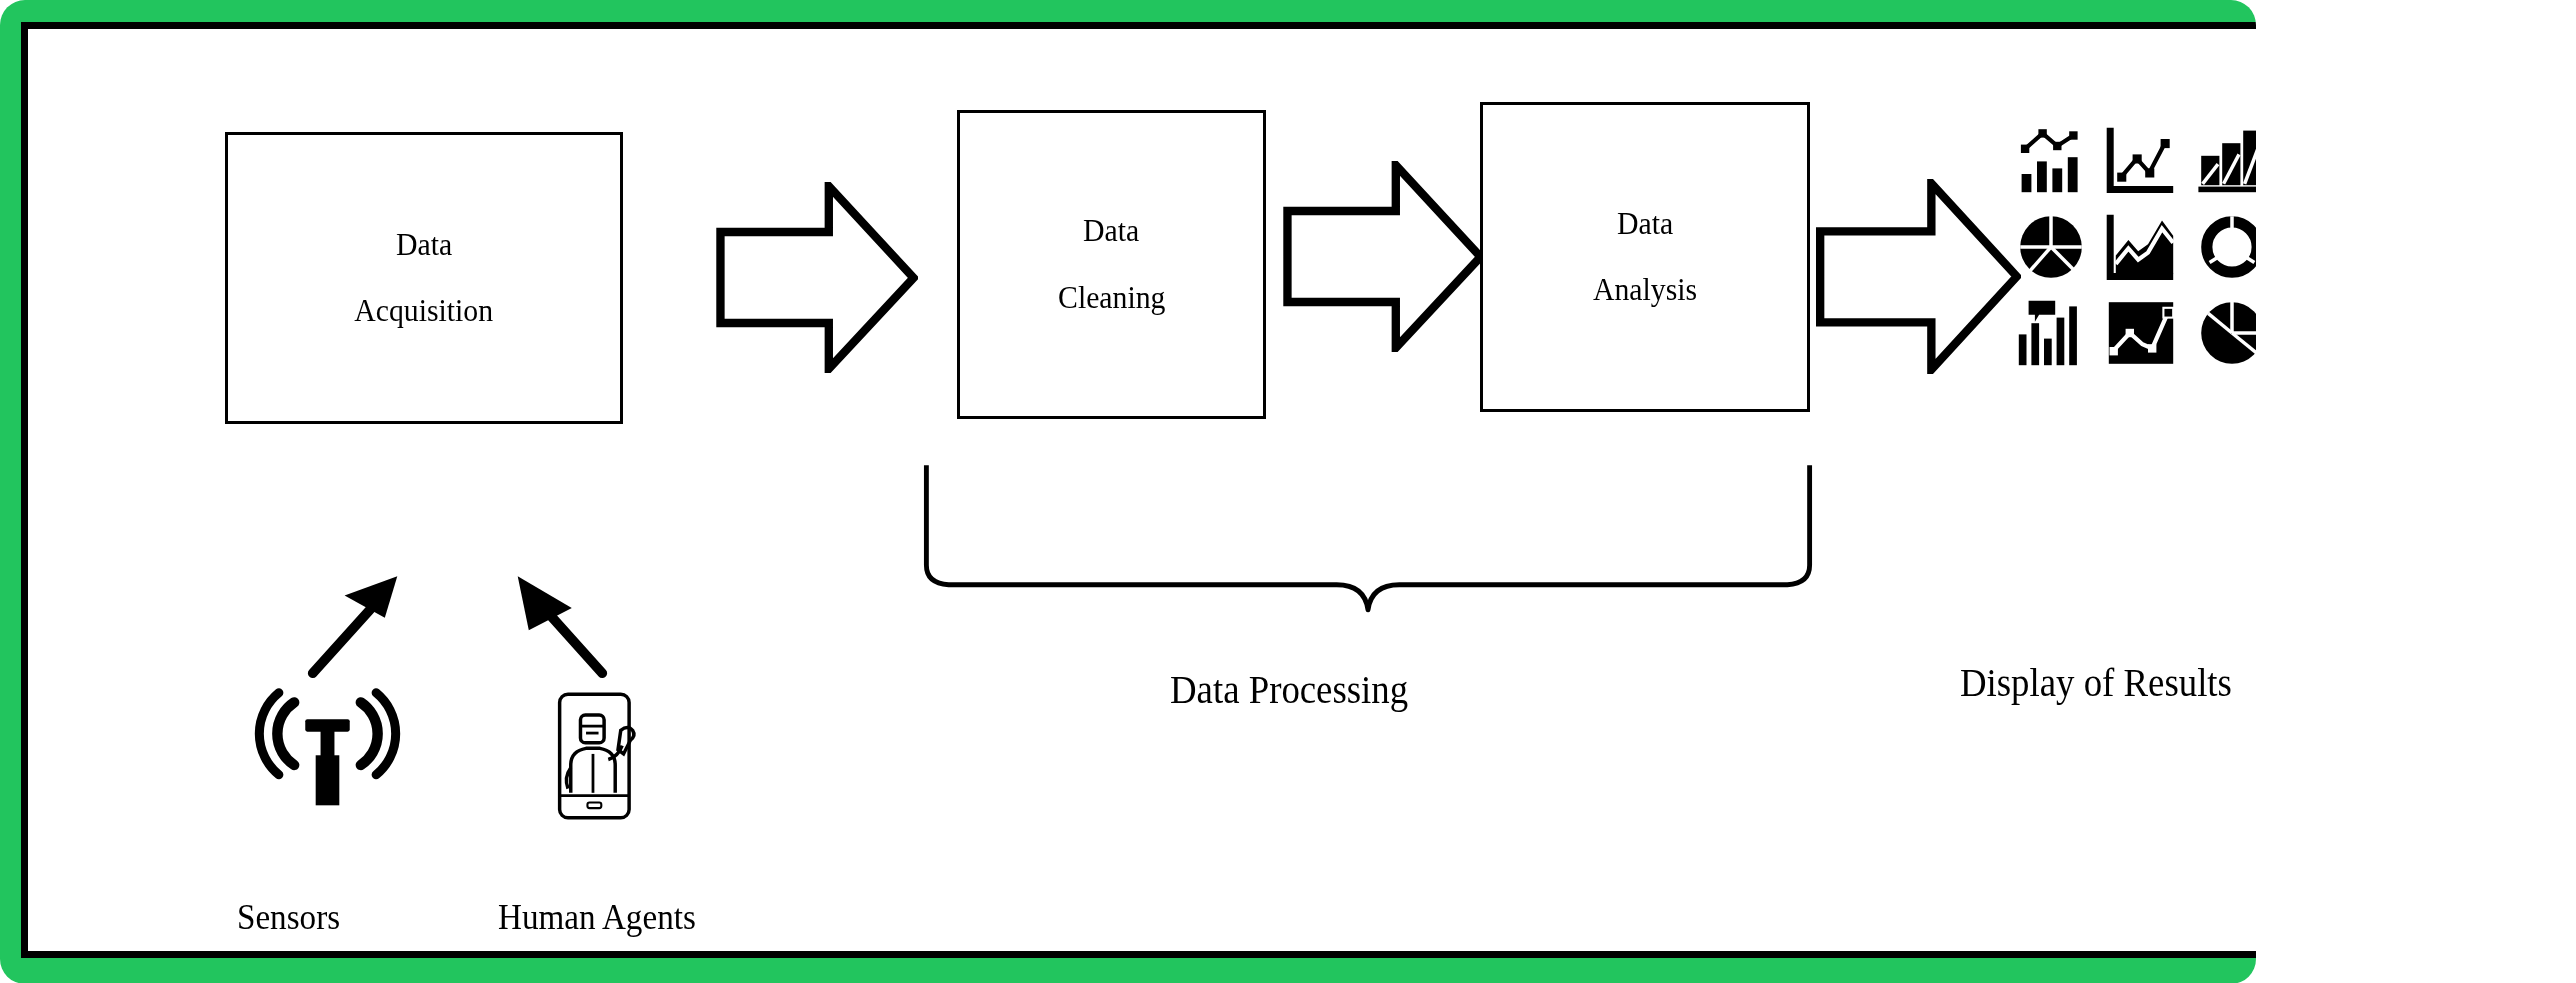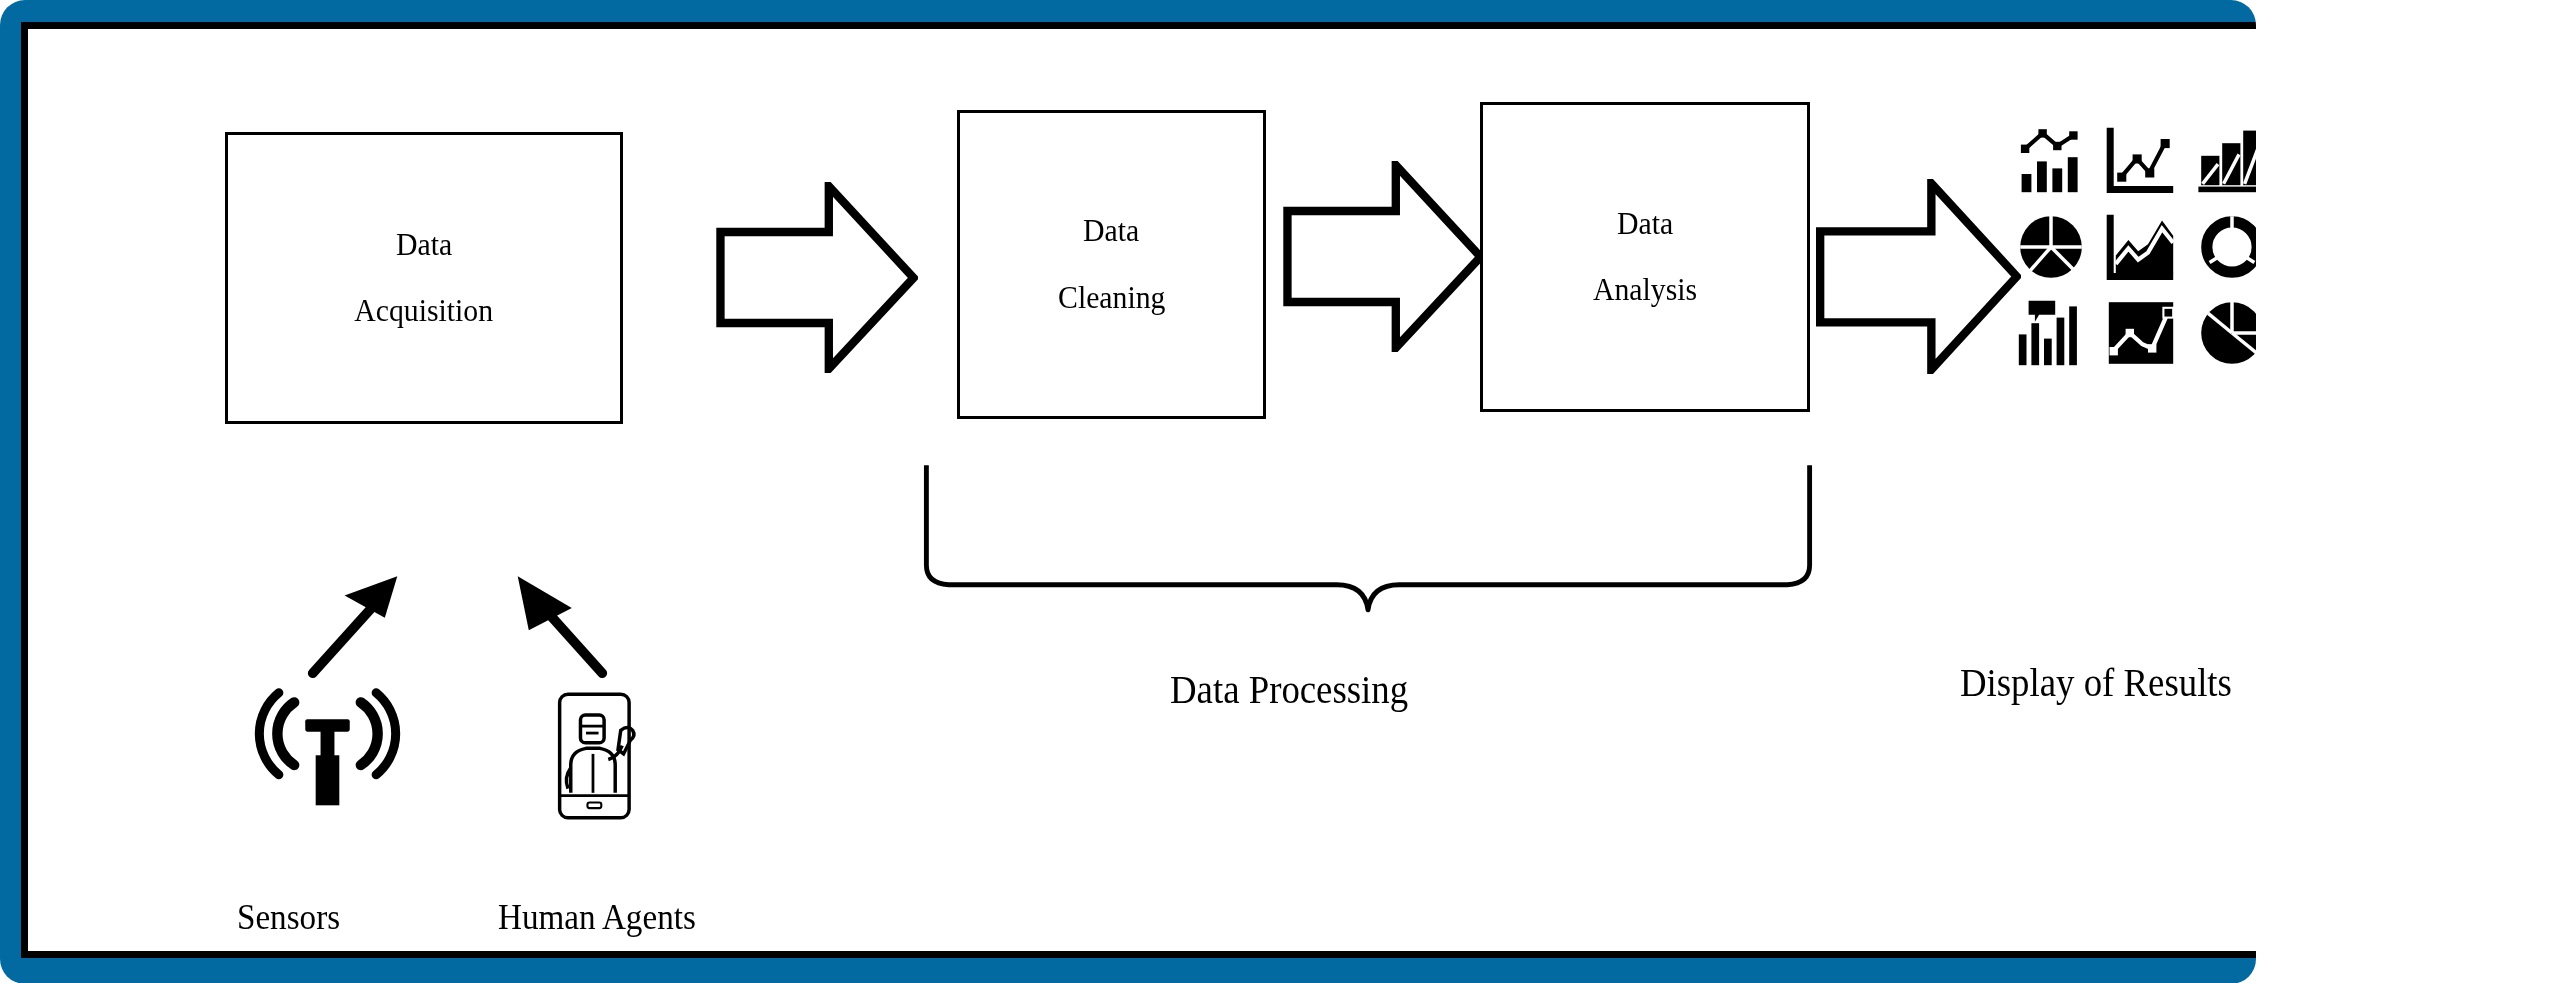--- a/index.html
+++ b/index.html
@@ -8,21 +8,21 @@
     padding: 0;
     background: #ffffff;
   }
   body {
     font-family: "Liberation Serif", "DejaVu Serif", serif;
   }
   #canvas {
     position: relative;
     width: 2256px;
     height: 984px;
-    background: #0369a1;
+    background: #22c55e;
     overflow: hidden;
     border-radius: 25px;
   }
   
   #outer-frame {
     position: absolute;
     left: 21px;
     top: 21.6px;
     width: 2531px;
     height: 936px;

